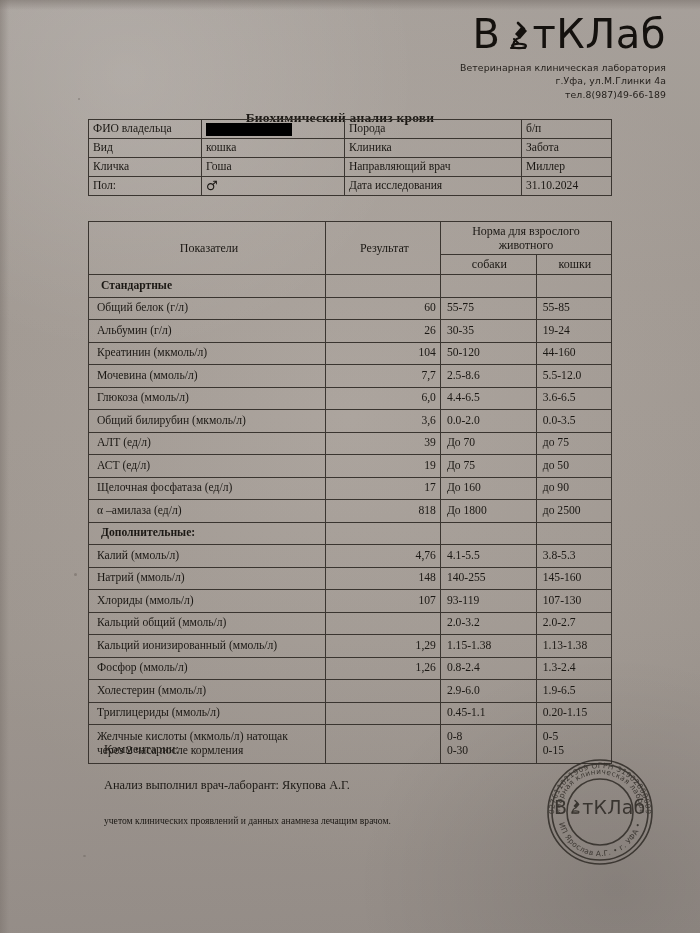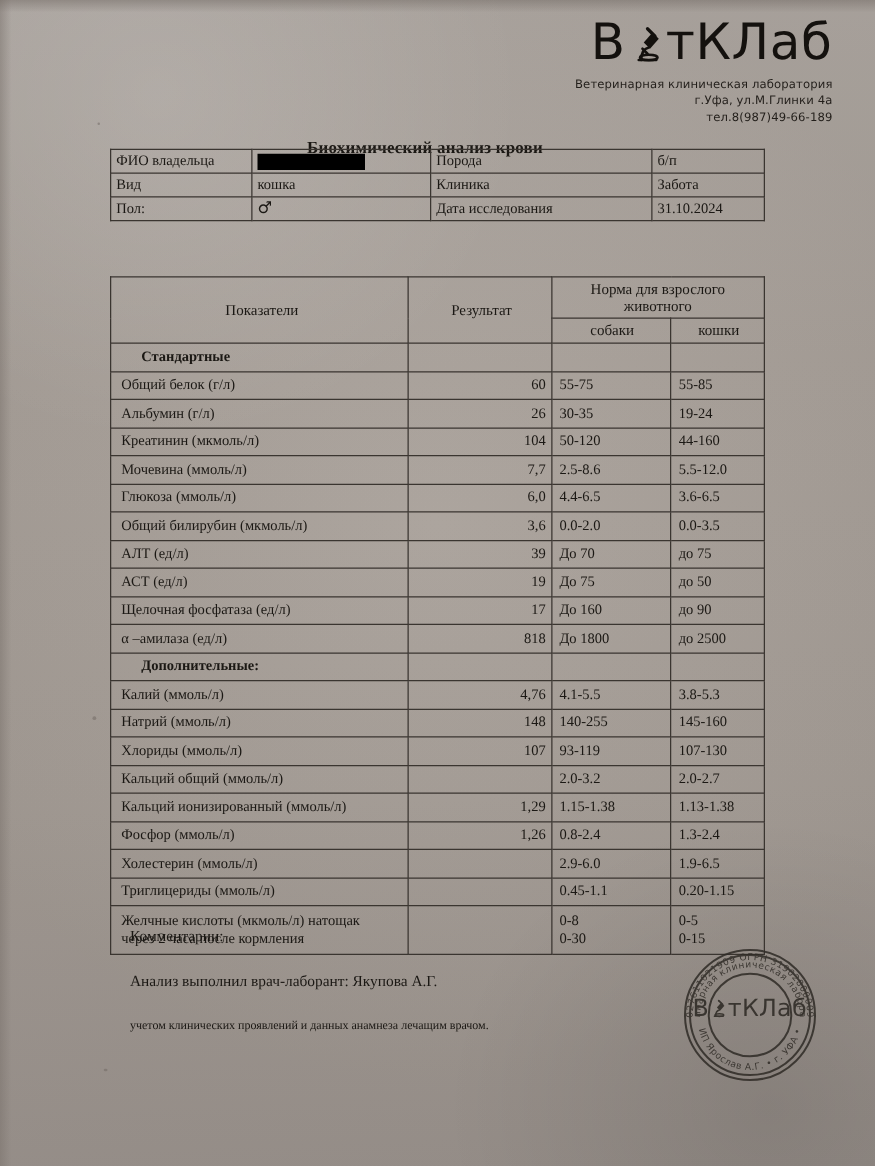--- a/index.html
+++ b/index.html
@@ -73,21 +73,21 @@
 
   
   #results-table{top:221px;left:88px;width:524px;}
   #results-table td{height:19.5px;}
   #results-table th{font-weight:normal;text-align:center;font-size:12px;}
   .c-name{width:247px;padding-left:8px;}
   .c-res{width:113px;padding-left:7px;text-align:right;}
   .c-dog{width:94px;padding-left:6px;}
   .c-cat{width:70px;padding-left:6px;margin-top:11px;}
   .hdr-tall{height:34px;}
-  .section-row td{font-weight:bold;padding-left:24px;height:21px;}
+  .section-row td{font-weight:bold;padding-left:12px;height:21px;}
   .two-line{line-height:1.22;padding-top:2px;padding-bottom:2px;}
   
   .sec-cell{border-right:1px solid #3a3530;}
 
   
   .footer{position:absolute;left:104px;top:742px;width:500px;}
   .f-line{font-size:12.3px;margin-bottom:21px;}
   .f-small{font-size:9.6px;line-height:1.55;margin-top:8px;}
 
   
@@ -148,20 +148,26 @@
           <span class="redact"></span>
         </td>
       <td style="width:168px">Порода</td>
       <td>б/п</td>
     </tr>
     <tr>
       <td>Вид</td>
       <td>кошка</td>
       <td>Клиника</td>
       <td>Забота</td>
+    </tr>
+    <tr>
+      <td>Кличка</td>
+      <td>Гоша</td>
+      <td>Направляющий врач</td>
+      <td>Миллер</td>
     </tr>
     <tr>
       <td>Пол:</td>
       <td class="sym">♂</td>
       <td>Дата исследования</td>
       <td>31.10.2024</td>
     </tr>
   </tbody>
 </table>
 

